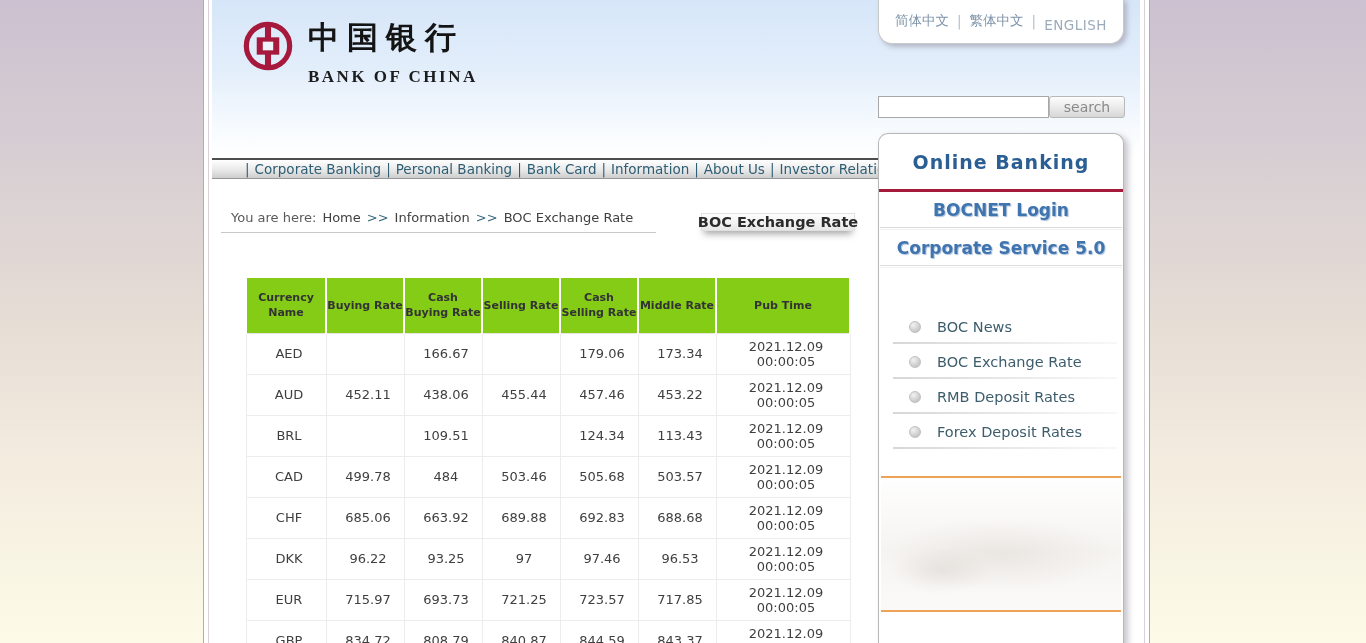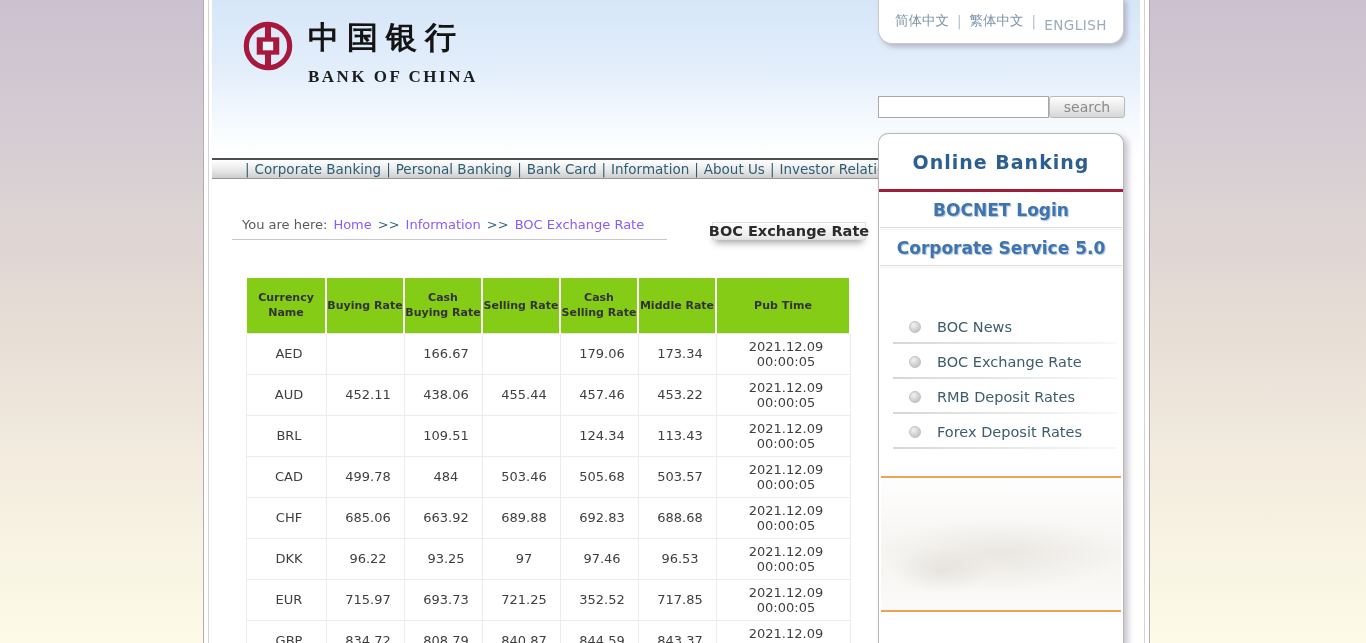--- a/index.html
+++ b/index.html
@@ -62,27 +62,27 @@
     position:absolute; left:8px; top:158px; width:666px; height:21px;
     border-top:2px solid #4e4e4e; border-bottom:1px solid #979797;
     background:linear-gradient(180deg,#ffffff,#e9e9e9 55%,#cecece);
     display:flex; align-items:center; padding-left:33px;
     font-size:13.5px; color:#2e5e73; white-space:nowrap;
   }
   .navbar a { color:#2e5e73; text-decoration:none; margin:0 5px; }
   .navbar .sep { color:#2e5e73; }
 
   
-  .crumb-row { position:absolute; left:28px; top:203px; width:634px; height:37px; display:flex; align-items:flex-end;gap:45px; }
+  .crumb-row { position:absolute; left:17px; top:203px; width:634px; height:37px; display:flex; align-items:center;gap:45px; }
   .breadcrumb {
     flex:1; border-bottom:1px solid #c8c8c8;
     display:flex; align-items:flex-end; padding:0 0 7px 10px;
     font-size:13px; color:#5a5a5a; gap:6px; white-space:nowrap;
   }
-  .breadcrumb a { color:#8b5cf6; text-decoration:none; }
+  .breadcrumb a { color:#404040; text-decoration:none; }
   .breadcrumb .sep { color:#33667a; }
   .tab {
     width:154px; background:linear-gradient(180deg,#fdfdfd,#f2f2f2 55%,#e7e7e7);
     border:1px solid #e0e0e0;
     box-shadow:0 6px 7px -3px rgba(0,0,0,.35);
     display:flex; align-items:center; justify-content:center;
     font-size:14.5px; font-weight:bold; color:#2b2b2b; white-space:nowrap;
   }
 
   
@@ -291,21 +291,21 @@
           <td class="pub">
             <div>2021.12.09</div>
             <div>00:00:05</div>
           </td>
         </tr>
         <tr>
           <td>EUR</td>
           <td>715.97</td>
           <td>693.73</td>
           <td>721.25</td>
-          <td>352.52</td>
+          <td>723.57</td>
           <td>717.85</td>
           <td class="pub">
             <div>2021.12.09</div>
             <div>00:00:05</div>
           </td>
         </tr>
         <tr>
           <td>GBP</td>
           <td>834.72</td>
           <td>808.79</td>

